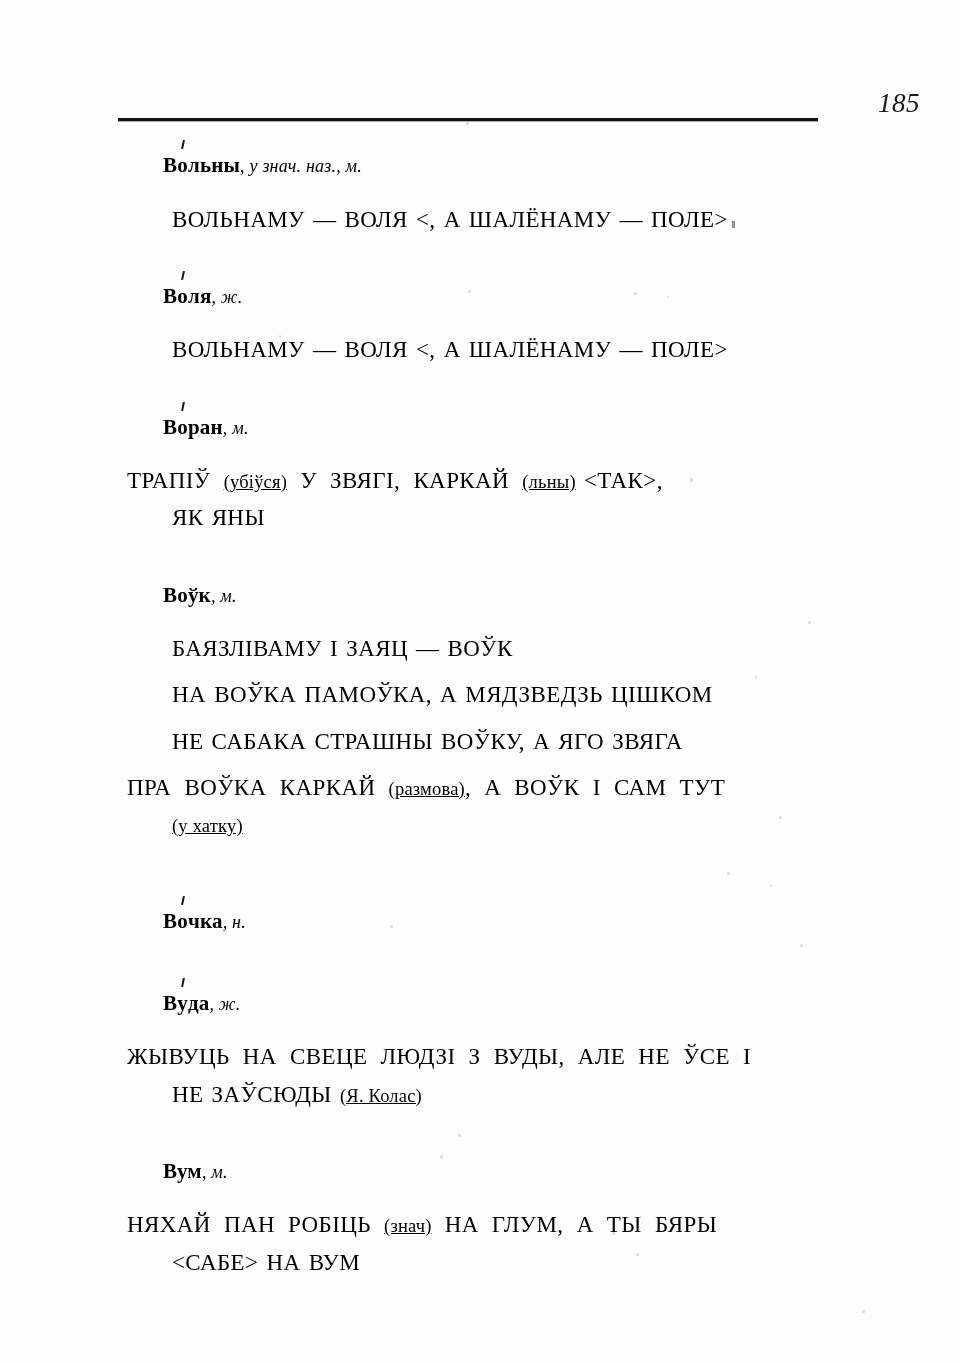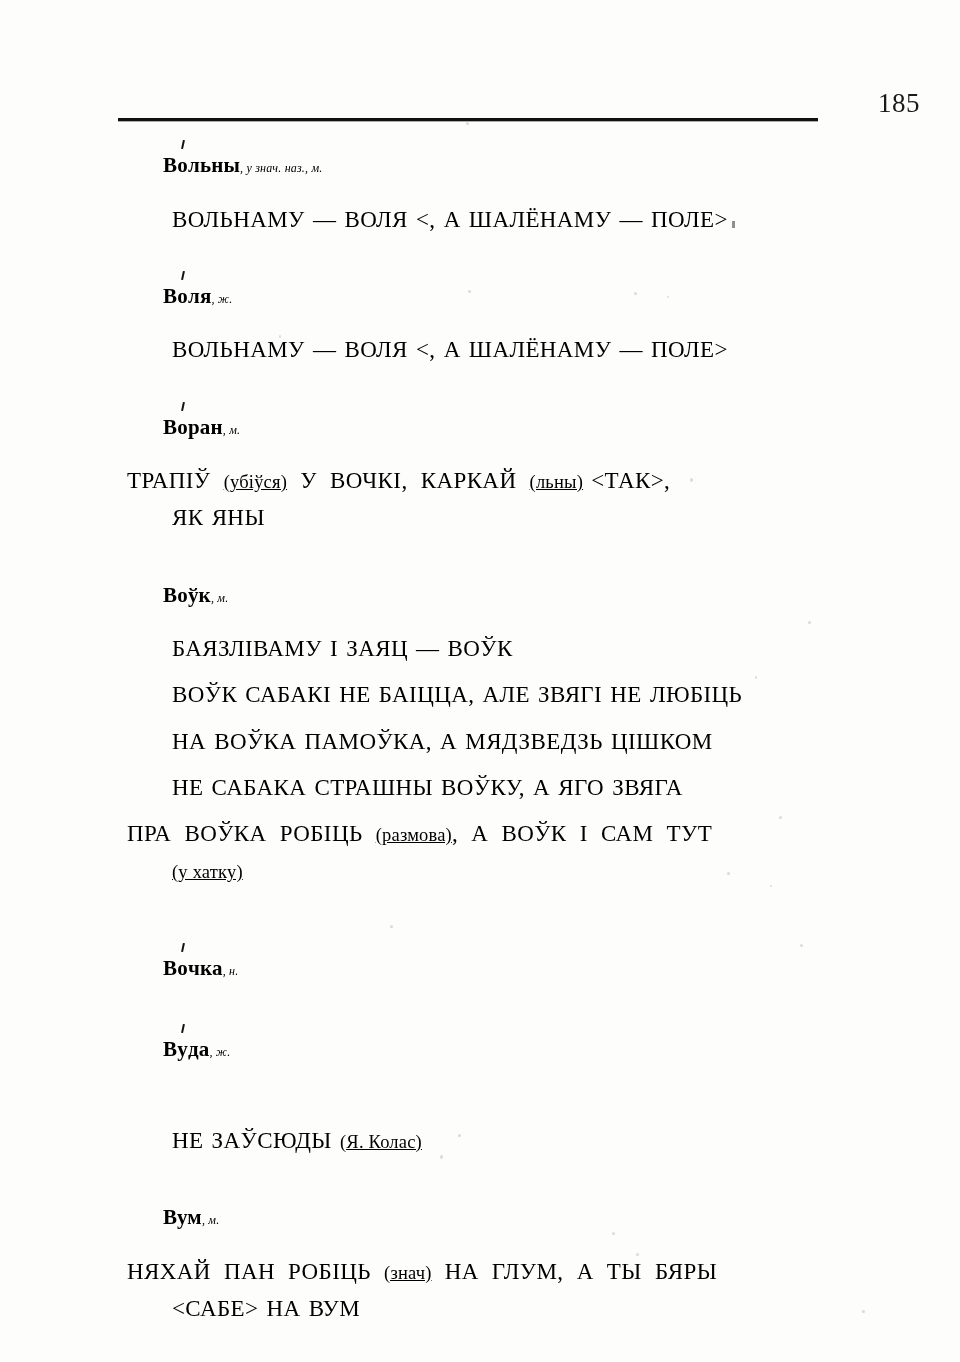--- a/index.html
+++ b/index.html
@@ -24,20 +24,21 @@
   
   .page-number {
     position: absolute;
     top: 88px;
     right: 40px;
     width: 120px;
     text-align: right;
     font-size: 27px;
     letter-spacing: 0.5px;
     color: #1a1a1a;
+    font-style: italic;
   }
   .header-rule {
     position: absolute;
     top: 118px;
     left: 118px;
     width: 700px;
     height: 3px;
     background: #111111;
   }
   .header-rule::after {
@@ -66,21 +67,21 @@
     font-size: 21px;
     line-height: 1.5;
     white-space: nowrap;
   }
   .headword .hw {
     font-weight: bold;
     letter-spacing: .2px;
   }
   .headword .gram {
     font-style: italic;
-    font-size: 12px;
+    font-size: 18px;
     letter-spacing: .2px;
   }
   
   .stress {
     position: relative;
     display: inline-block;
   }
   .stress::after {
     content: "";
     position: absolute;
@@ -164,38 +165,37 @@
     </div>
 
     <div class="spacer-lg"></div>
 
     <div class="entry">
       <p class="headword">
         <span class="hw"><span>В</span><span class="stress">о</span><span>ран</span></span><span class="gram">, м.</span>
       </p>
       <div class="spacer-sm"></div>
       <p class="proverb hang">
-        <span class="wide">ТРАПІЎ </span><span class="gloss">(убіўся)</span><span class="wide"> У ВОЧКІ, КАРКАЙ </span><span class="gloss">(льны)</span><span> &lt;ТАК&gt;,</span><br>
+        <span class="wide">ТРАПІЎ </span><span class="gloss">(убіўся)</span><span class="wide"> У ЗВЯГІ, КАРКАЙ </span><span class="gloss">(льны)</span><span> &lt;ТАК&gt;,</span><br>
         <span>ЯК ЯНЫ</span>
       </p>
     </div>
 
     <div class="spacer-lg"></div>
 
     <div class="entry">
       <p class="headword">
         <span class="hw"><span>В</span><span>оўк</span></span><span class="gram">, м.</span>
       </p>
       <div class="spacer-sm"></div>
       <p class="proverb">БАЯЗЛІВАМУ І ЗАЯЦ — ВОЎК</p>
-      <p class="proverb">ВОЎК САБАКІ НЕ БАІЦЦА, АЛЕ ЗВЯГІ НЕ ЛЮБІЦЬ</p>
       <p class="proverb">НА ВОЎКА ПАМОЎКА, А МЯДЗВЕДЗЬ ЦІШКОМ</p>
       <p class="proverb">НЕ САБАКА СТРАШНЫ ВОЎКУ, А ЯГО ЗВЯГА</p>
       <p class="proverb hang">
-        <span class="wide">ПРА ВОЎКА РОБІЦЬ </span><span class="gloss">(размова)</span><span class="wide">, А ВОЎК І САМ ТУТ</span><br>
+        <span class="wide">ПРА ВОЎКА КАРКАЙ </span><span class="gloss">(размова)</span><span class="wide">, А ВОЎК І САМ ТУТ</span><br>
         <span class="gloss">(у хатку)</span>
       </p>
     </div>
 
     <div class="spacer-lg"></div>
     <div class="spacer-md"></div>
 
     <div class="entry">
       <p class="headword">
         <span class="hw"><span>В</span><span class="stress">о</span><span>чка</span></span><span class="gram">, н.</span>
@@ -204,21 +204,21 @@
     </div>
 
     <div class="spacer-lg"></div>
 
     <div class="entry">
       <p class="headword">
         <span class="hw"><span>В</span><span class="stress">у</span><span>да</span></span><span class="gram">, ж.</span>
       </p>
       <div class="spacer-sm"></div>
       <p class="proverb hang">
-        <br>
+        <span class="wide">ЖЫВУЦЬ НА СВЕЦЕ ЛЮДЗІ З ВУДЫ, АЛЕ НЕ ЎСЕ І</span><br>
         <span>НЕ ЗАЎСЮДЫ </span><span class="gloss">(Я. Колас)</span>
       </p>
     </div>
 
     <div class="spacer-lg"></div>
 
     <div class="entry">
       <p class="headword">
         <span class="hw"><span>В</span><span>ум</span></span><span class="gram">, м.</span>
       </p>

